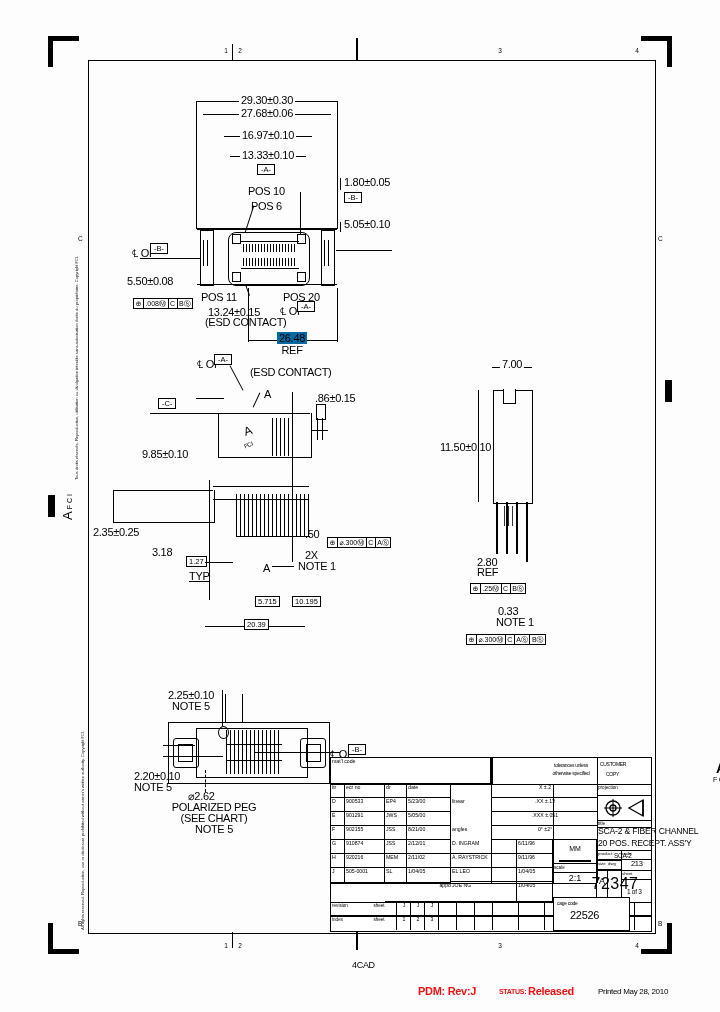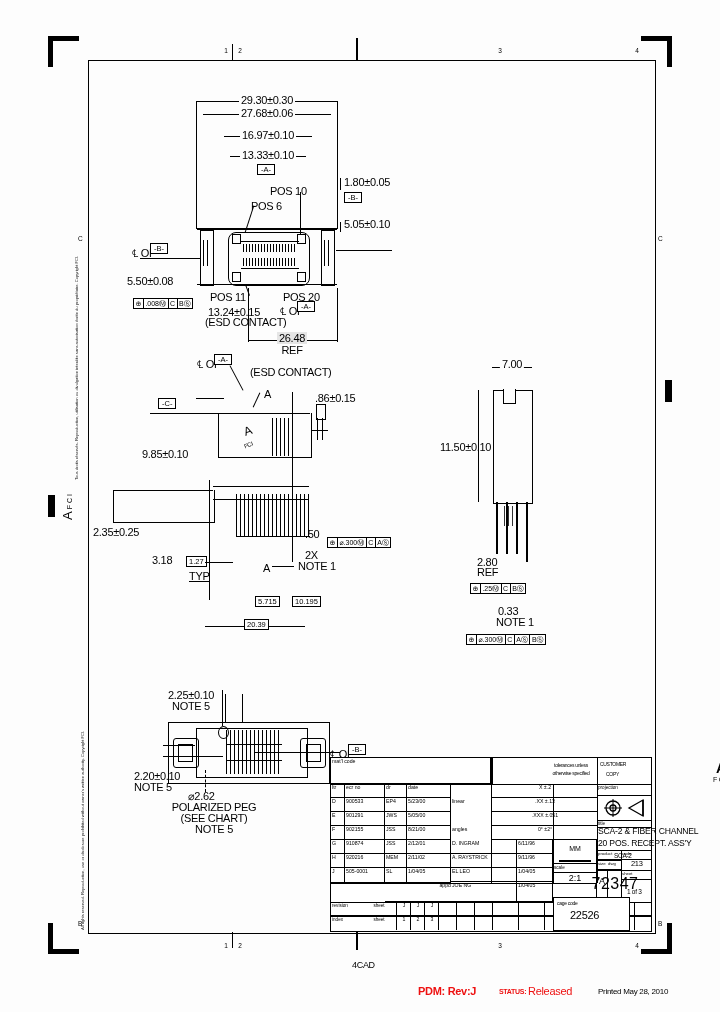--- a/index.html
+++ b/index.html
@@ -80,21 +80,21 @@
   <div class="txt dim ctr" style="left:267px;top:107px;background:#fdfdfd;padding:0 2px;">27.68±0.06</div>
 
   <div class="ln" style="left:224px;top:136px;width:88px;height:1.2px;"></div>
   <div class="txt dim ctr" style="left:268px;top:129px;background:#fdfdfd;padding:0 2px;">16.97±0.10</div>
 
   <div class="ln" style="left:230px;top:156px;width:76px;height:1.2px;"></div>
   <div class="txt dim ctr" style="left:268px;top:149px;background:#fdfdfd;padding:0 2px;">13.33±0.10</div>
 
   <div class="datum" style="left:257px;top:164px;">-A-</div>
 
-  <div class="txt dim" style="left:248px;top:185px;margin-left:22px;">POS 10</div>
+  <div class="txt dim" style="left:248px;top:185px;">POS 10</div>
   <div class="txt dim" style="left:251px;top:200px;">POS 6</div>
   <div class="ln" style="left:249px;top:205px;width:1px;height:28px;transform:rotate(18deg);"></div>
   <div class="ln" style="left:300px;top:192px;width:1px;height:42px;"></div>
 
   <div class="ln" style="left:197px;top:228px;width:140px;height:2px;"></div>
   <div class="abs" style="left:228px;top:232px;width:80px;height:52px;border:1.4px solid #000;border-radius:8px;"></div>
   <div class="abs hatch" style="left:243px;top:244px;width:54px;height:8px;"></div>
   <div class="abs hatch" style="left:243px;top:258px;width:54px;height:8px;"></div>
   <div class="ln" style="left:241px;top:241px;width:58px;height:1px;"></div>
   <div class="ln" style="left:241px;top:268px;width:58px;height:1px;"></div>
@@ -120,33 +120,33 @@
   <div class="datum" style="left:150px;top:243px;">-B-</div>
   <div class="ln" style="left:140px;top:258px;width:60px;height:1.1px;"></div>
   <div class="txt dim" style="left:127px;top:275px;">5.50±0.08</div>
   <div class="fcf" style="left:133px;top:298px;">
     <div>⊕</div>
     <div>.008Ⓜ</div>
     <div>C</div>
     <div>BⓈ</div>
   </div>
 
-  <div class="txt dim" style="left:210px;top:291px;">POS 11</div>
+  <div class="txt dim" style="left:201px;top:291px;">POS 11</div>
   <div class="txt dim" style="left:283px;top:291px;">POS 20</div>
   <div class="ln" style="left:247px;top:284px;width:1px;height:12px;transform:rotate(-20deg);"></div>
 
   <div class="txt dim" style="left:208px;top:306px;">13.24±0.15</div>
   <div class="txt dim" style="left:205px;top:316px;">(ESD CONTACT)</div>
   <div class="txt dim" style="left:280px;top:303px;">℄ OF</div>
   <div class="datum" style="left:297px;top:301px;">-A-</div>
 
   <div class="ln" style="left:248px;top:340px;width:90px;height:1.2px;"></div>
   <div class="ln" style="left:248px;top:288px;width:1.2px;height:54px;"></div>
   <div class="ln" style="left:337px;top:288px;width:1.2px;height:54px;"></div>
-  <div class="txt dim ctr" style="left:292px;top:332px;background:#e5e5e5;padding:0 2px;">26.48</div>
+  <div class="txt dim ctr" style="left:292px;top:332px;background:#0369a1;padding:0 2px;">26.48</div>
   <div class="txt dim ctr" style="left:292px;top:344px;">REF</div>
   <div class="txt dim" style="left:197px;top:356px;">℄ OF</div>
   <div class="datum" style="left:214px;top:354px;">-A-</div>
   <div class="txt dim" style="left:250px;top:366px;">(ESD CONTACT)</div>
   <div class="ln" style="left:236px;top:364px;width:1px;height:28px;transform:rotate(-28deg);"></div>
 
   <div class="datum" style="left:158px;top:398px;">-C-</div>
   <div class="ln" style="left:150px;top:413px;width:160px;height:1.2px;"></div>
   <div class="ln" style="left:196px;top:398px;width:28px;height:1.1px;"></div>
   <div class="txt dim" style="left:264px;top:388px;">A</div>
@@ -166,21 +166,21 @@
   <div class="ln" style="left:292px;top:392px;width:1.2px;height:170px;"></div>
 
   <div class="ln" style="left:113px;top:490px;width:100px;height:1.3px;"></div>
   <div class="abs" style="left:113px;top:490px;width:100px;height:32px;border:1.3px solid #000;border-top:none;"></div>
   <div class="txt dim" style="left:93px;top:526px;">2.35±0.25</div>
   <div class="ln" style="left:209px;top:480px;width:1.3px;height:120px;"></div>
   <div class="abs" style="left:213px;top:486px;width:96px;height:12px;border-top:1.3px solid #000;border-bottom:1.3px solid #000;"></div>
   <div class="abs hatch2" style="left:236px;top:494px;width:74px;height:42px;"></div>
   <div class="ln" style="left:236px;top:536px;width:74px;height:1px;"></div>
 
-  <div class="txt dim" style="left:152px;top:546px;margin-top:8px;">3.18</div>
+  <div class="txt dim" style="left:152px;top:546px;">3.18</div>
   <div class="abs" style="left:186px;top:556px;border:1.2px solid #000;padding:0 2px;font-size:7.5px;line-height:9px;background:#fff;">1.27</div>
   <div class="txt dim" style="left:189px;top:570px;text-decoration:underline;">TYP</div>
   <div class="ln" style="left:205px;top:562px;width:28px;height:1.1px;"></div>
   <div class="txt dim" style="left:263px;top:562px;">A</div>
   <div class="ln" style="left:272px;top:566px;width:22px;height:1.4px;"></div>
 
   <div class="txt dim" style="left:305px;top:528px;">.50</div>
   <div class="txt dim" style="left:305px;top:549px;">2X</div>
   <div class="txt dim" style="left:298px;top:560px;">NOTE 1</div>
   <div class="fcf" style="left:327px;top:537px;">
@@ -412,16 +412,16 @@
 
   <div class="abs" style="left:553px;top:897px;width:75px;height:32px;border:1.3px solid #000;background:#fff;">
     <div class="txt tiny" style="left:3px;top:2px;">cage code</div>
     <div class="txt" style="left:16px;top:11px;font-size:11px;">22526</div>
   </div>
 
   <div class="txt" style="left:352px;top:960px;font-size:9px;">4CAD</div>
 
   <div class="txt" style="left: 418px; top: 985px; font-size: 11px; font-weight: bold; color: rgb(238, 17, 17);">PDM: Rev:J</div>
   <div class="txt" style="left: 499px; top: 988px; font-size: 7px; font-weight: bold; color: rgb(238, 17, 17);">STATUS:</div>
-  <div class="txt" style="left: 528px; top: 985px; font-size: 11px; font-weight: normal; color: rgb(238, 17, 17);">Released</div>
+  <div class="txt" style="left: 528px; top: 985px; font-size: 11px; font-weight: bold; color: rgb(238, 17, 17);">Released</div>
   <div class="txt" style="left:598px;top:987px;font-size:8px;">Printed May 28, 2010</div>
 
 </div>
 
 </body></html>

